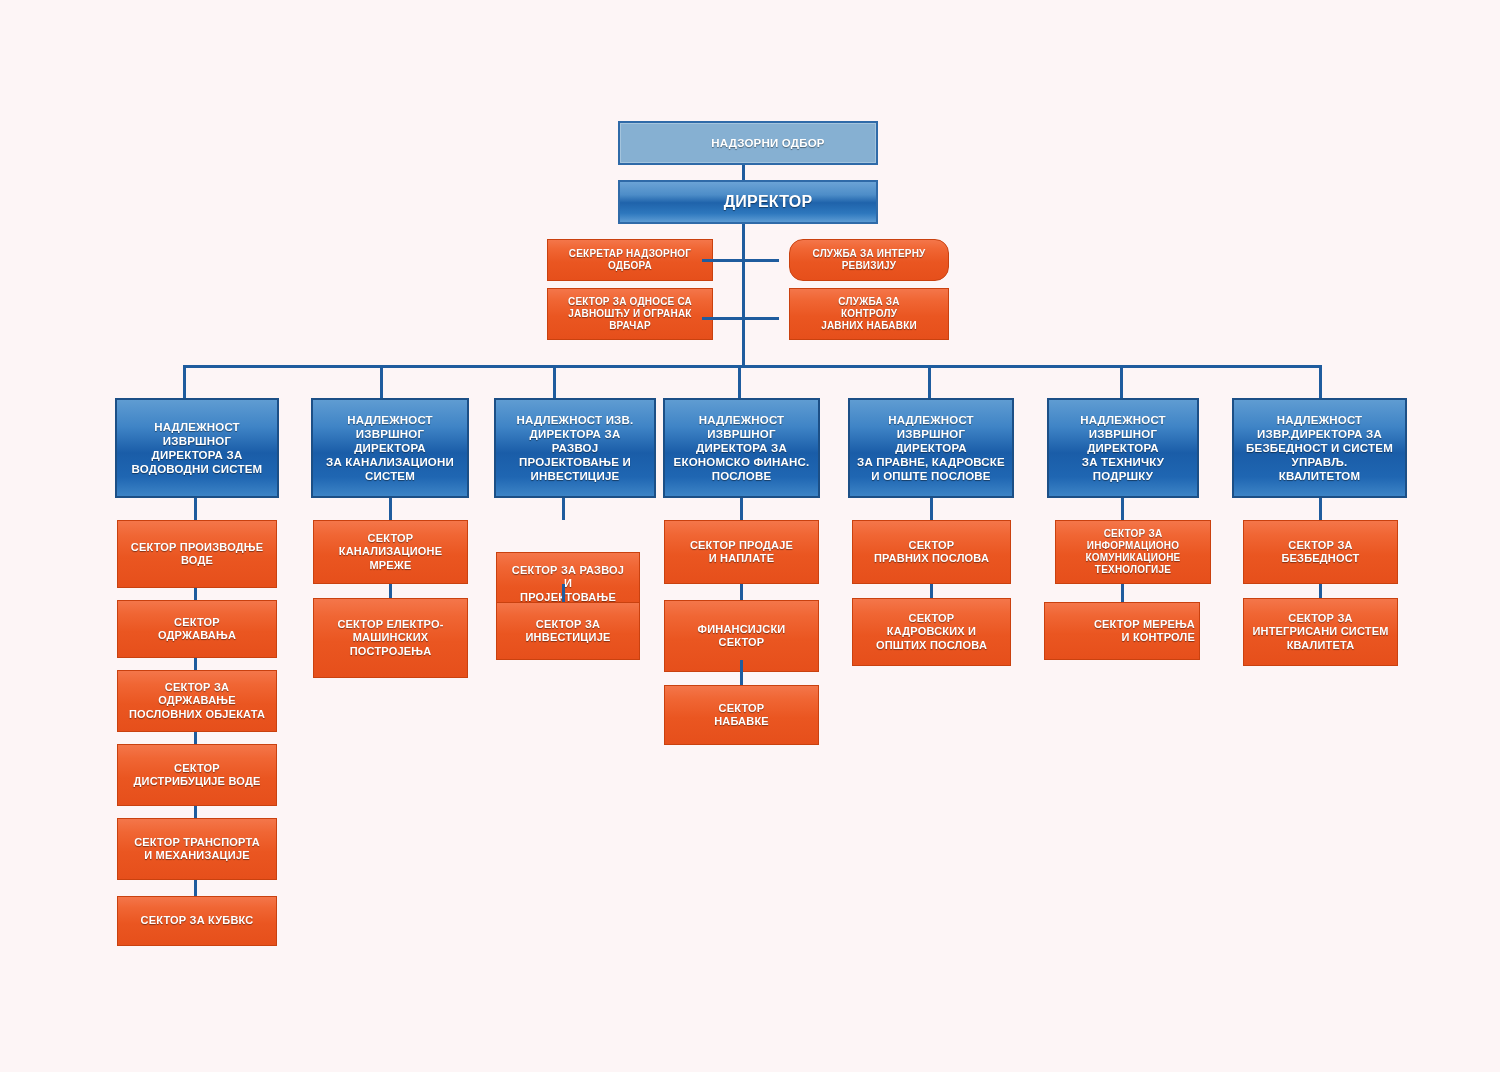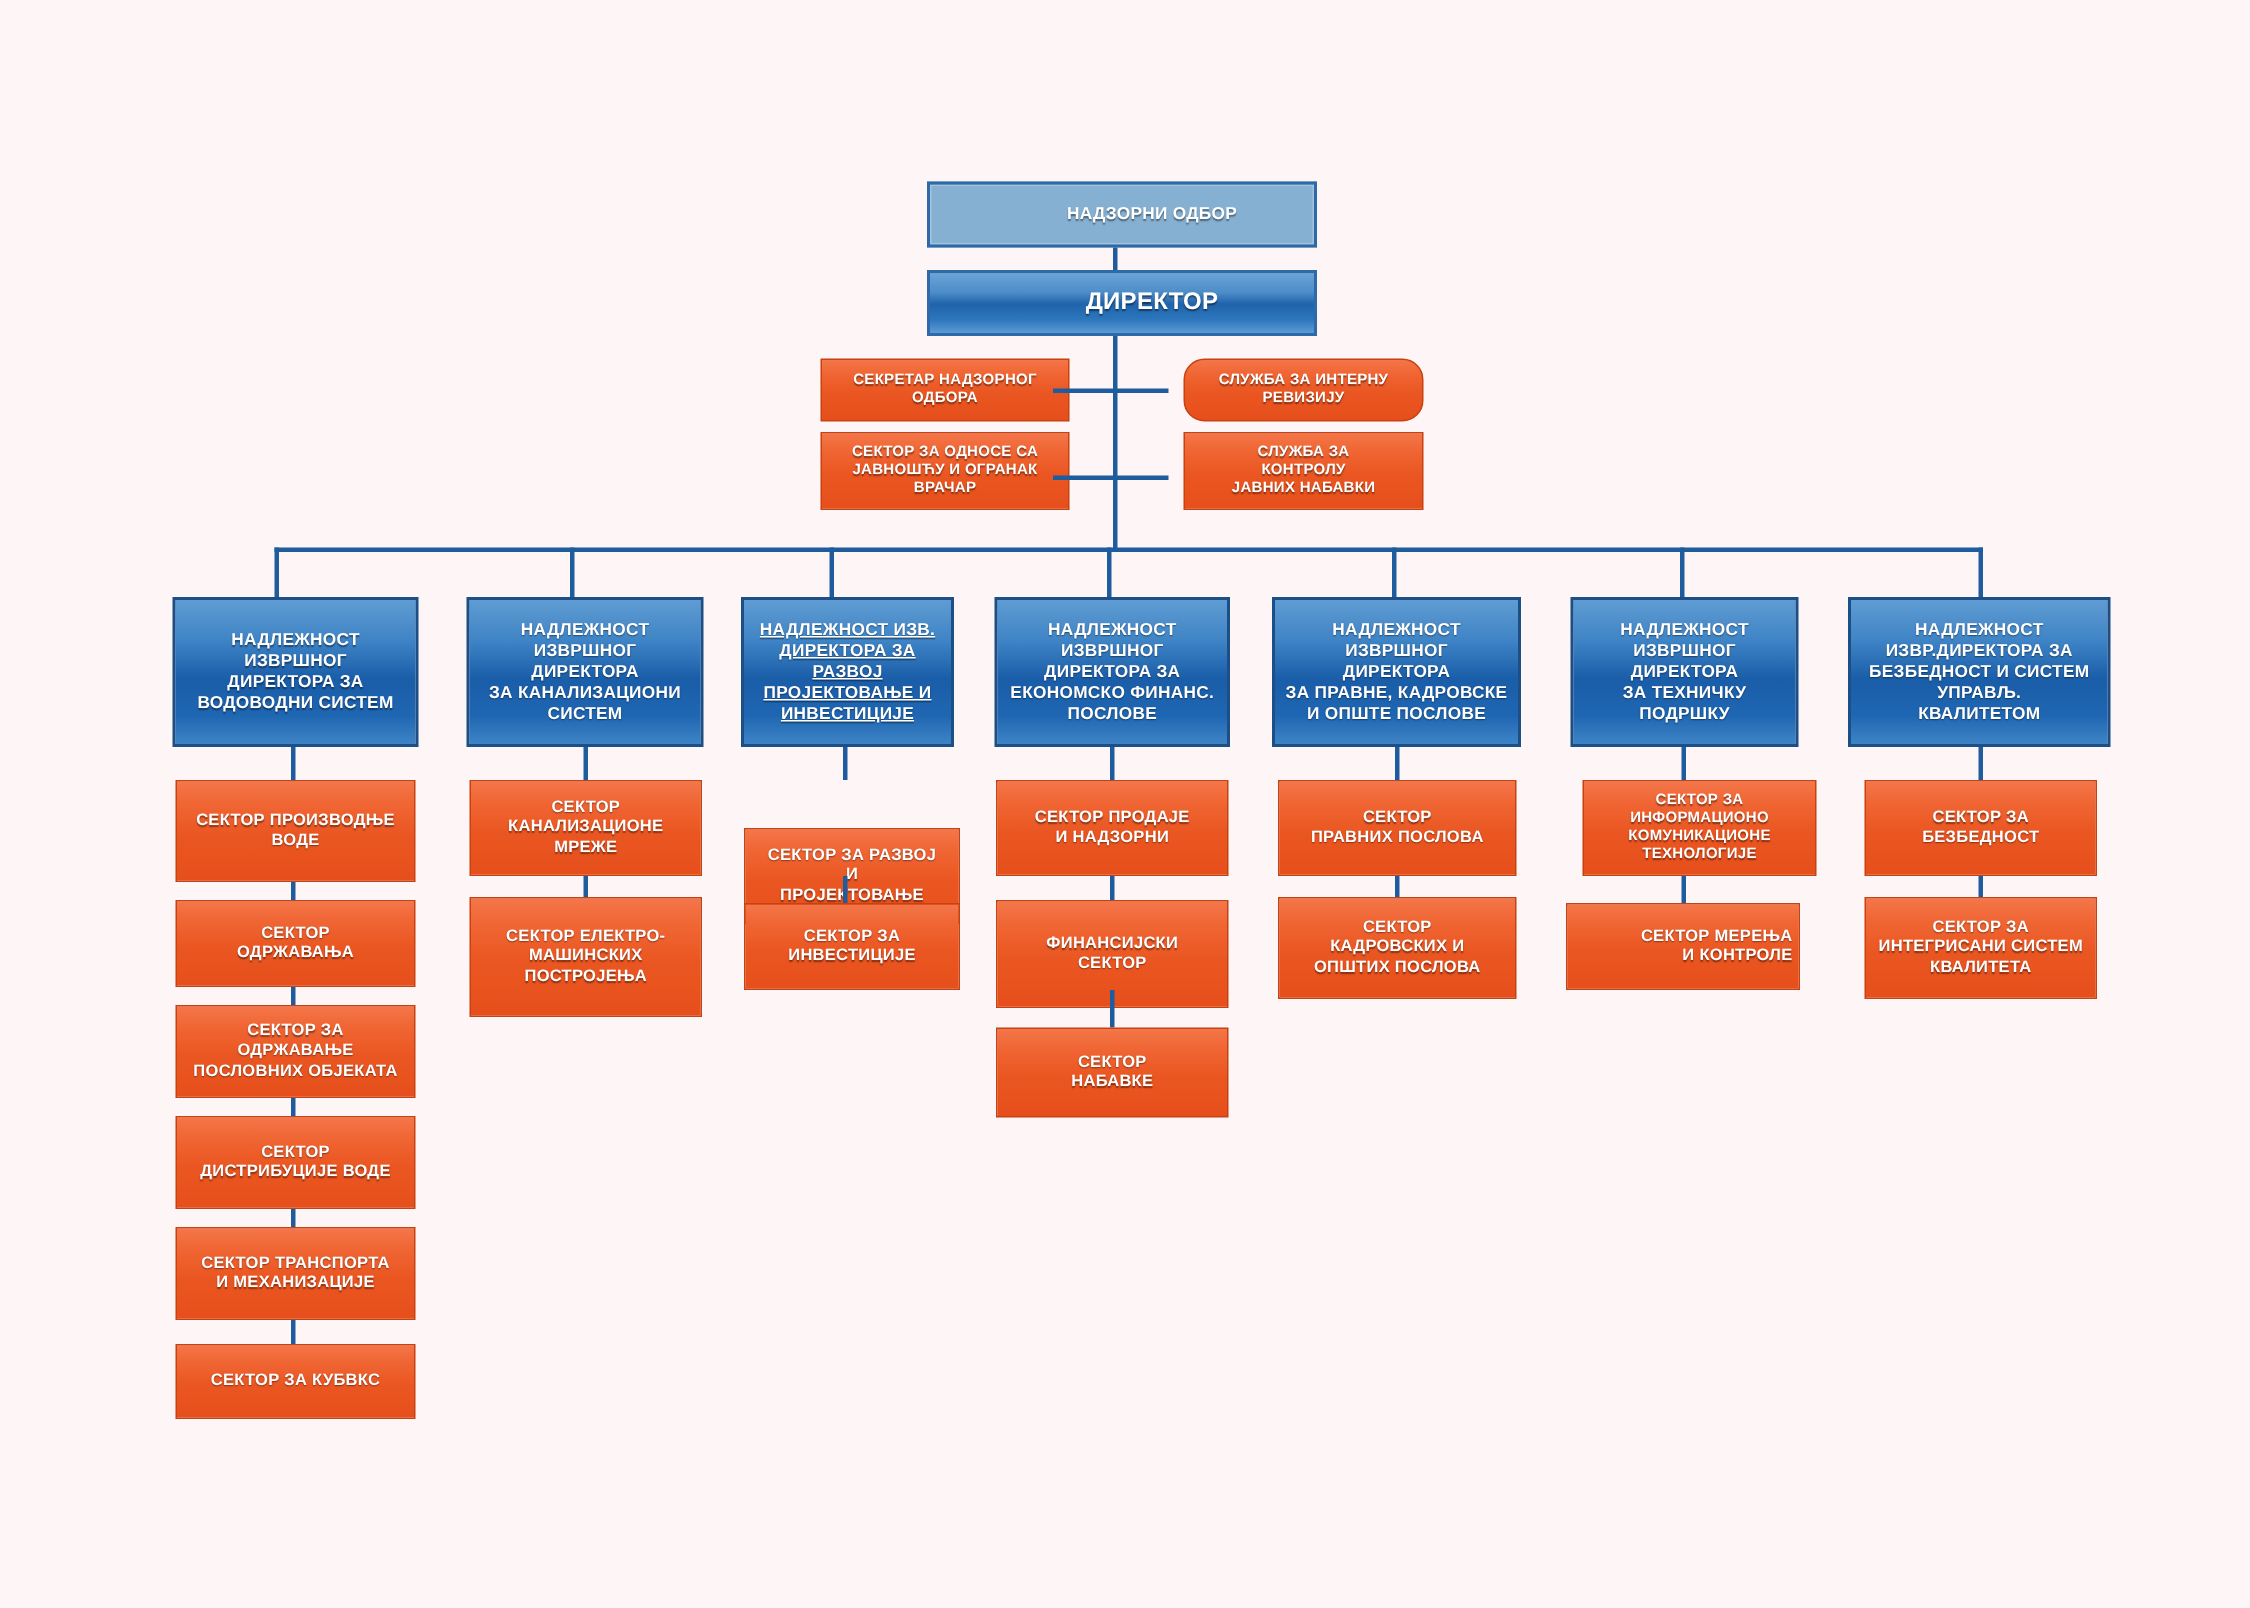--- a/index.html
+++ b/index.html
@@ -197,21 +197,21 @@
 МРЕЖЕ</span>
   </div>
   <div class="line v" style="left:389px; top:584px; height:14px;"></div>
 
   <div class="node sector" style="left:313px; top:598px; width:155px; height:80px;">
     <span class="txt">СЕКТОР ЕЛЕКТРО-
 МАШИНСКИХ
 ПОСТРОЈЕЊА</span>
   </div>
 
-  <div class="node division" style="left:494px; top:398px; width:142px; height:100px;text-decoration:underline;">
+  <div class="node division" style="left:494px; top:398px; width:162px; height:100px;">
     <span class="txt">НАДЛЕЖНОСТ ИЗВ.
 ДИРЕКТОРА ЗА
 РАЗВОЈ
 ПРОЈЕКТОВАЊЕ И
 ИНВЕСТИЦИЈЕ</span>
   </div>
   <div class="line v" style="left:562px; top:498px; height:22px;"></div>
 
   <div class="node sector" style="left:496px; top:520px; width:144px; height:64px;margin-top:32px;">
     <span class="txt">СЕКТОР ЗА РАЗВОЈ
@@ -229,21 +229,21 @@
     <span class="txt">НАДЛЕЖНОСТ
 ИЗВРШНОГ
 ДИРЕКТОРА ЗА
 ЕКОНОМСКО ФИНАНС.
 ПОСЛОВЕ</span>
   </div>
   <div class="line v" style="left:740px; top:498px; height:22px;"></div>
 
   <div class="node sector" style="left:664px; top:520px; width:155px; height:64px;">
     <span class="txt">СЕКТОР ПРОДАЈЕ
-И НАДЗОРНИ</span>
+И НАПЛАТЕ</span>
   </div>
   <div class="line v" style="left:740px; top:584px; height:16px;"></div>
 
   <div class="node sector" style="left:664px; top:600px; width:155px; height:72px;">
     <span class="txt">ФИНАНСИЈСКИ
 СЕКТОР</span>
   </div>
   <div class="line v" style="left:740px; top:660px; height:25px;"></div>
 
   <div class="node sector" style="left:664px; top:685px; width:155px; height:60px;">

